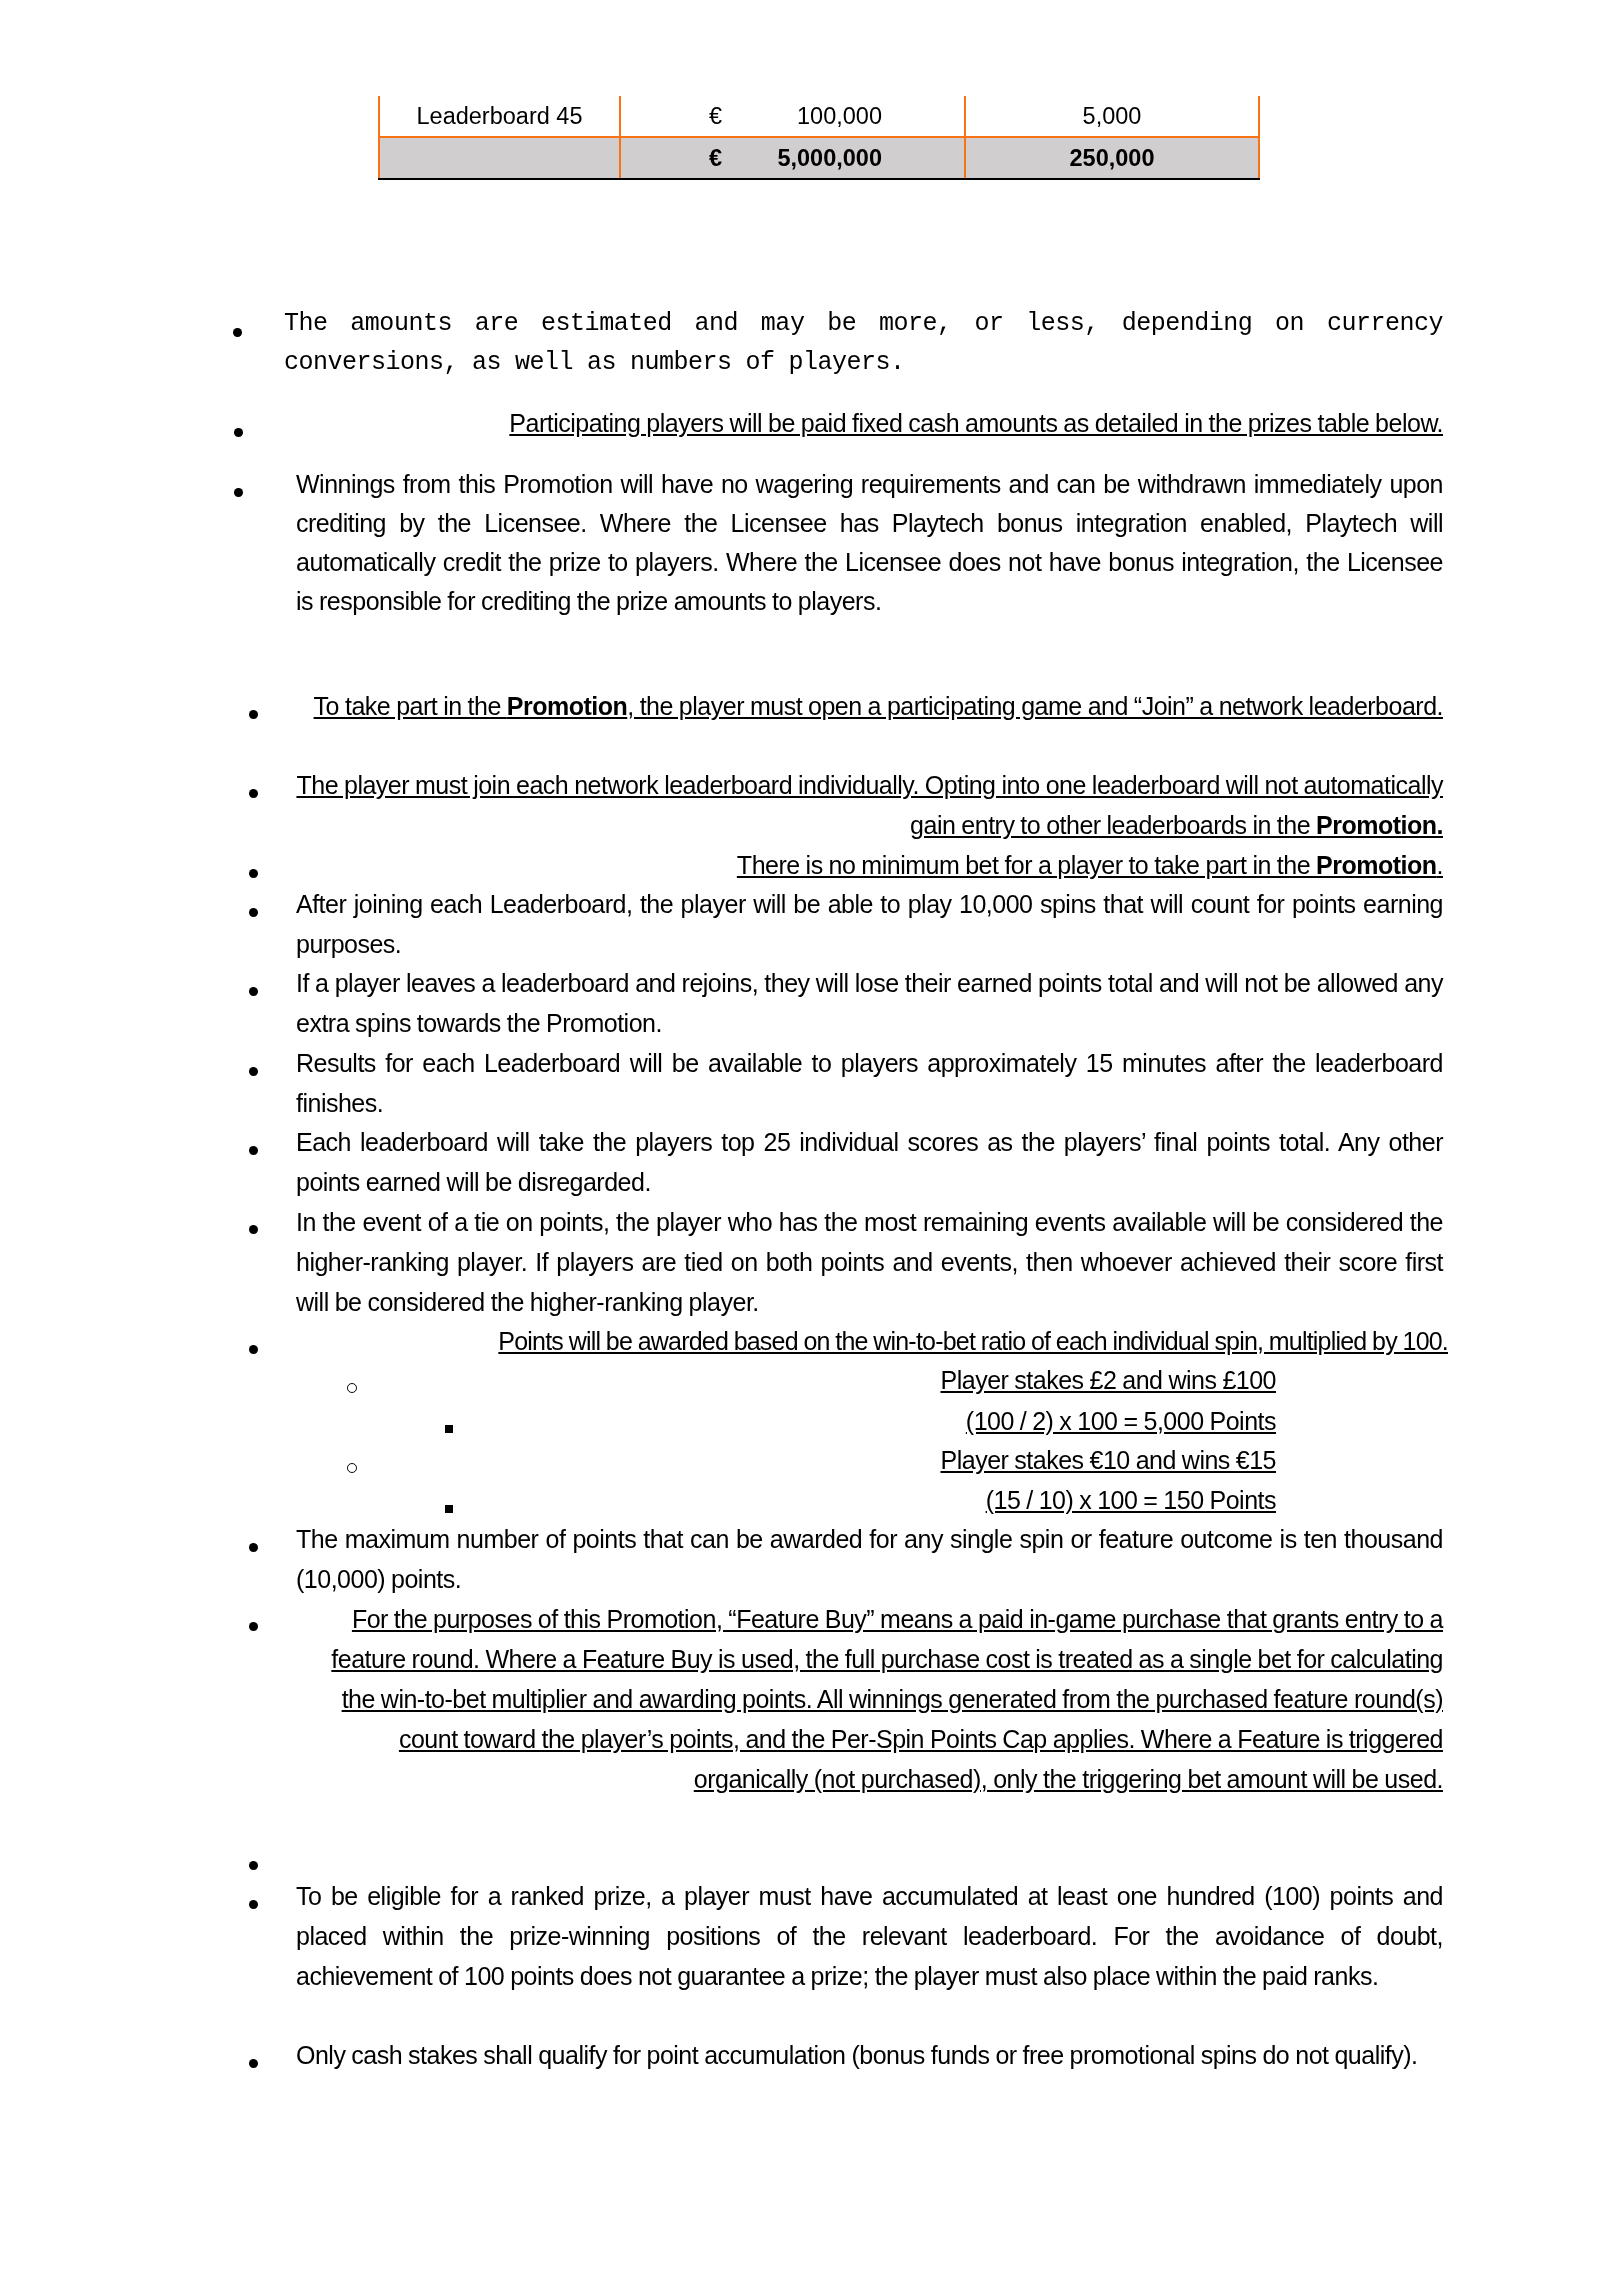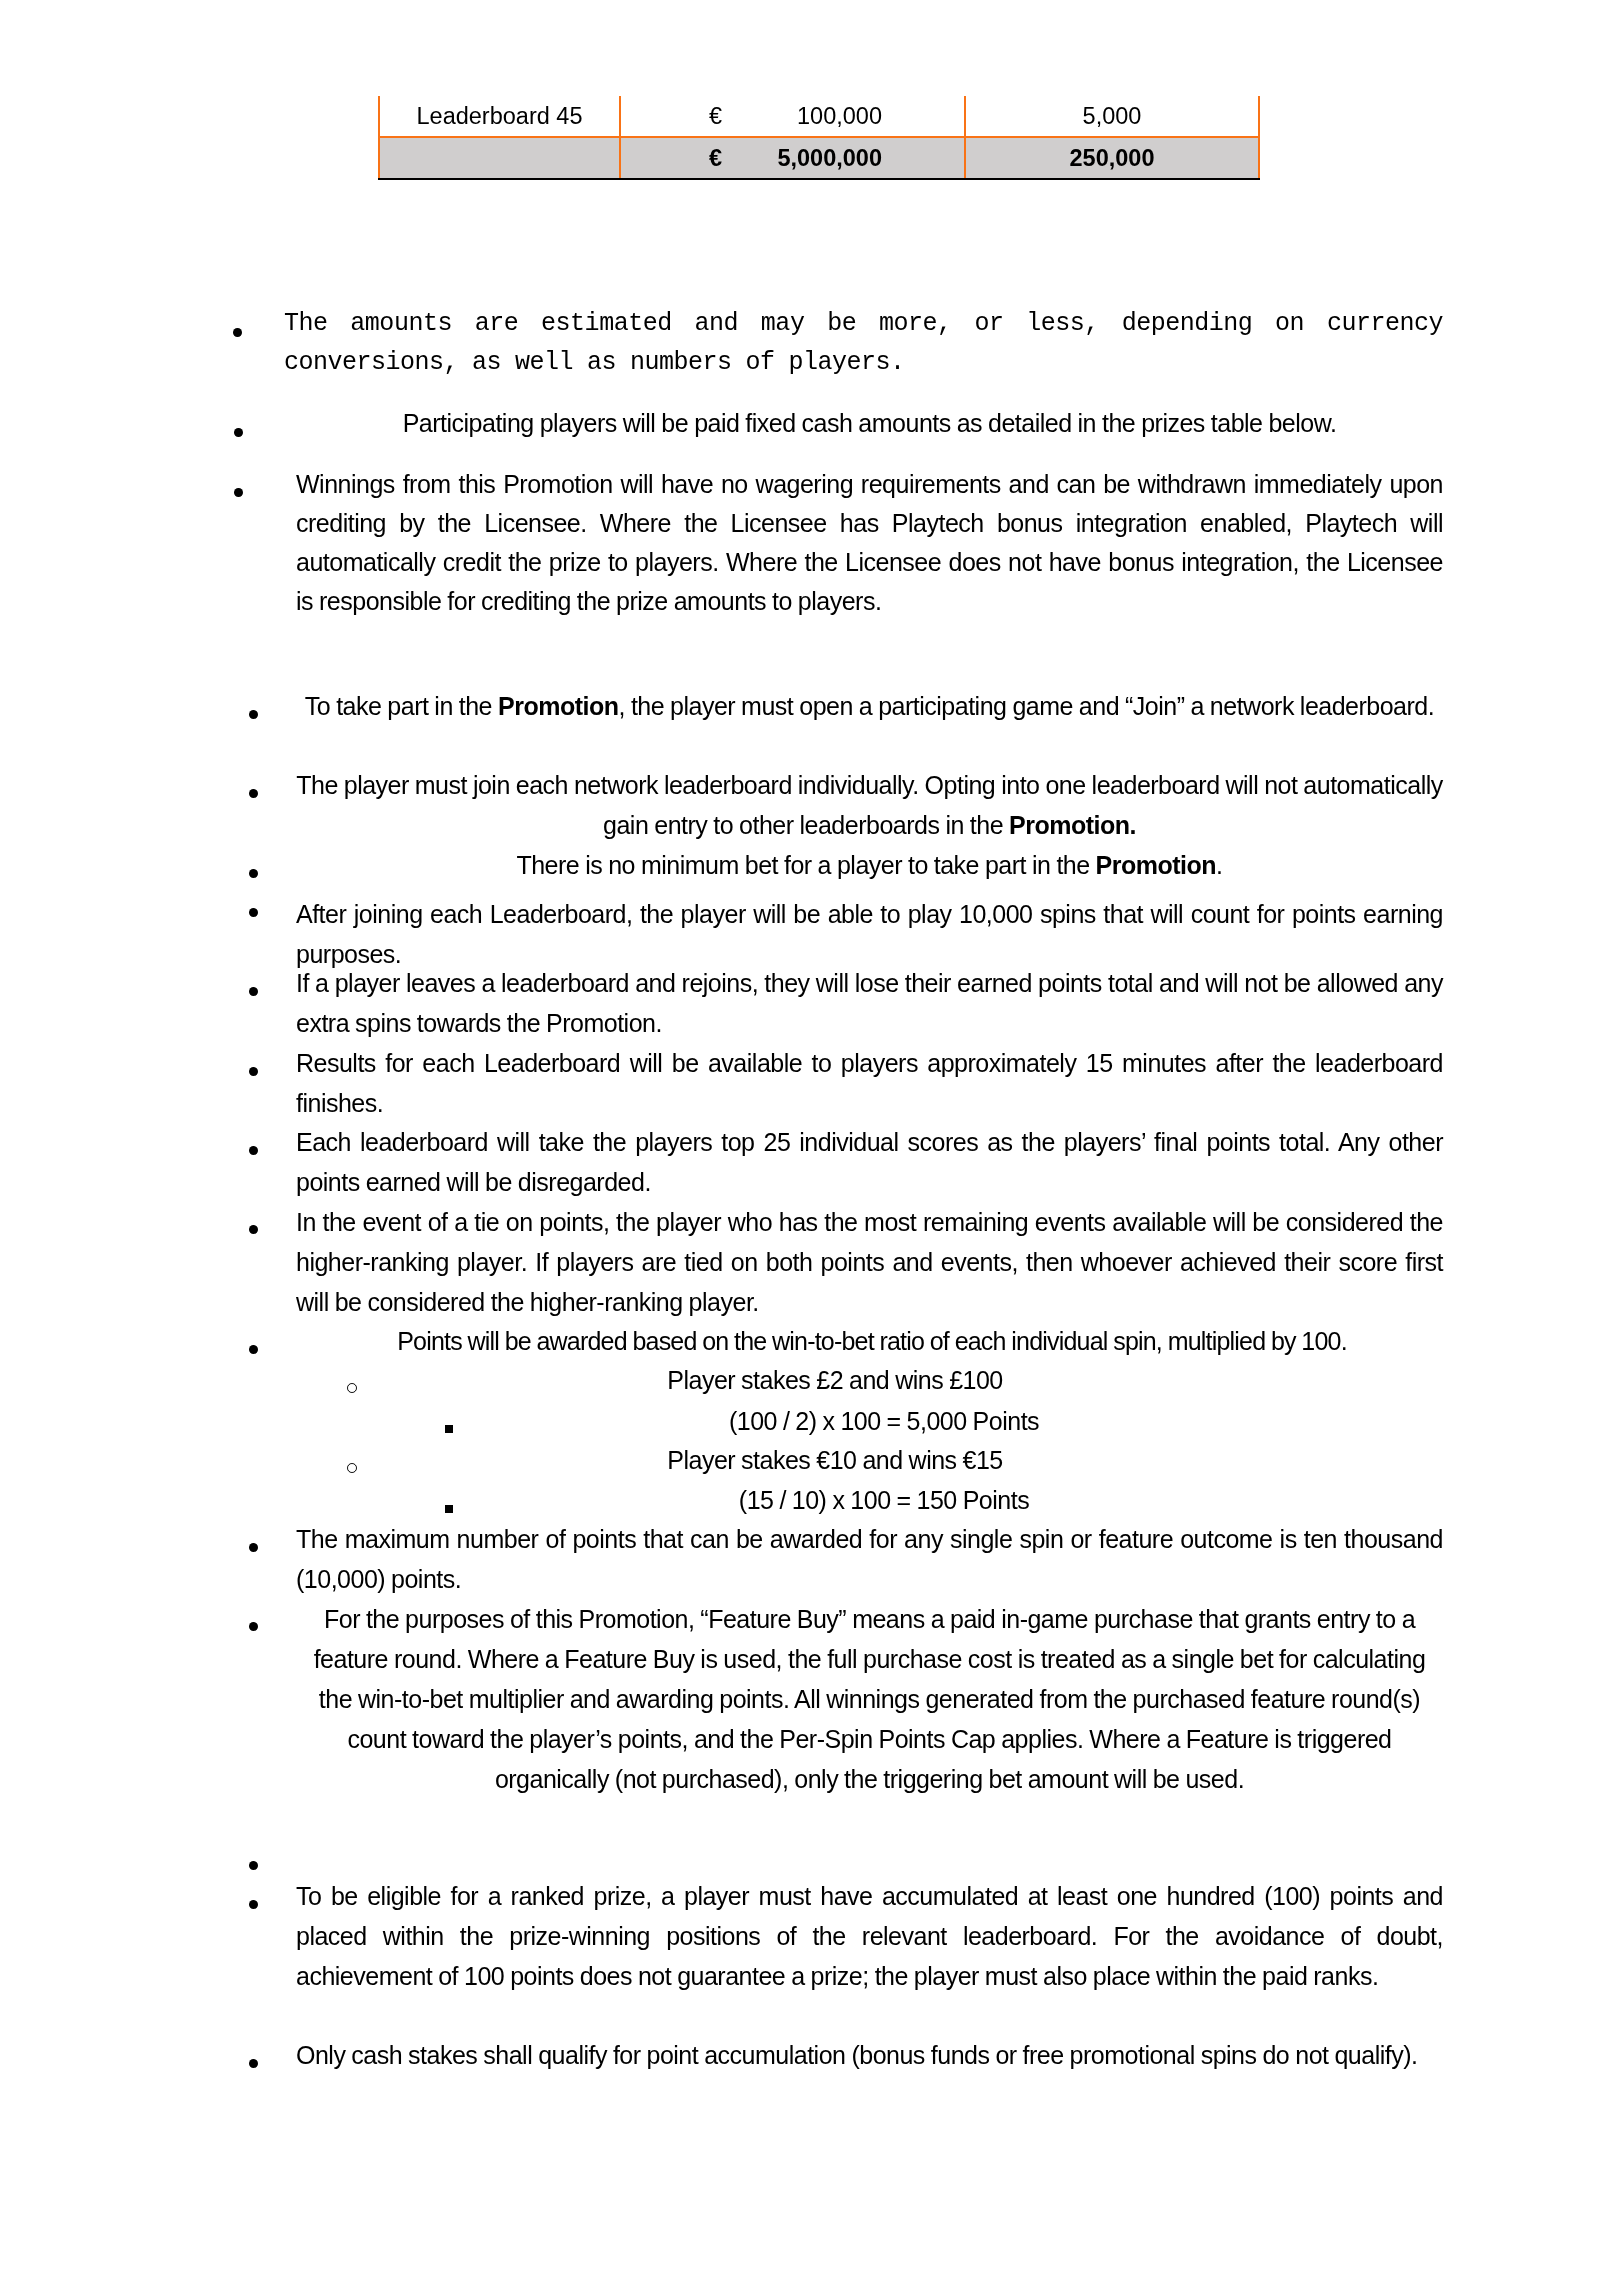--- a/index.html
+++ b/index.html
@@ -18,21 +18,21 @@
   .prize-table tr.total td { background: #d0cece; font-weight: bold; border-bottom: 2.9px solid #000; }
 
   
   .text { font-family: "Liberation Sans", sans-serif; font-size: 25px; letter-spacing: -0.5px; word-spacing: -0.5px; }
   .para { position: absolute; left: 0; right: 0; }
   .bullet { position: absolute; font-size: 25.5px; line-height: 1; }
   .dot { display: inline-block; width: 8.8px; height: 8.8px; border-radius: 50%; background: #000; }
   .circ { display: inline-block; width: 9.8px; height: 9.8px; border-radius: 50%; border: 1.4px solid #000; box-sizing: border-box; }
   .sq { display: inline-block; width: 7.8px; height: 7.8px; background: #000; }
   .body-text { position: absolute; text-align: justify; }
-  .body-text.left { text-align: center; }
+  .body-text.left { text-align: right; text-decoration: underline; }
   b { font-weight: bold; }
 </style>
 </head>
 <body>
 
 <div class="page">
 
   <table class="prize-table">
     <tbody>
     <tr>
@@ -81,21 +81,21 @@
       <div class="body-text left" style="left:296px; width:1147px; top:765px; line-height:40px;"><span>The player must join each network leaderboard individually. Opting into one leaderboard will not automatically gain entry to other leaderboards in the </span><b>Promotion.</b><span></span></div>
     </div>
 
     <div class="para">
       <span class="bullet" style="left:249px; top:857px;"><span class="dot"></span></span>
       <div class="body-text left" style="left:296px; width:1147px; top:845px; line-height:40px;"><span>There is no minimum bet for a player to take part in the </span><b>Promotion</b><span>.</span></div>
     </div>
 
     <div class="para">
       <span class="bullet" style="left:249px; top:896px;"><span class="dot"></span></span>
-      <div class="body-text" style="left:296px; width:1147px; top:884px; line-height:40px;margin-top:10px;">After joining each Leaderboard, the player will be able to play 10,000 spins that will count for points earning purposes.</div>
+      <div class="body-text" style="left:296px; width:1147px; top:884px; line-height:40px;">After joining each Leaderboard, the player will be able to play 10,000 spins that will count for points earning purposes.</div>
     </div>
 
     <div class="para">
       <span class="bullet" style="left:249px; top:975px;"><span class="dot"></span></span>
       <div class="body-text" style="left:296px; width:1147px; top:963px; line-height:40px;">If a player leaves a leaderboard and rejoins, they will lose their earned points total and will not be allowed any extra spins towards the Promotion.</div>
     </div>
 
     <div class="para">
       <span class="bullet" style="left:249px; top:1055px;"><span class="dot"></span></span>
       <div class="body-text" style="left:296px; width:1147px; top:1043px; line-height:40px;">Results for each Leaderboard will be available to players approximately 15 minutes after the leaderboard finishes.</div>

